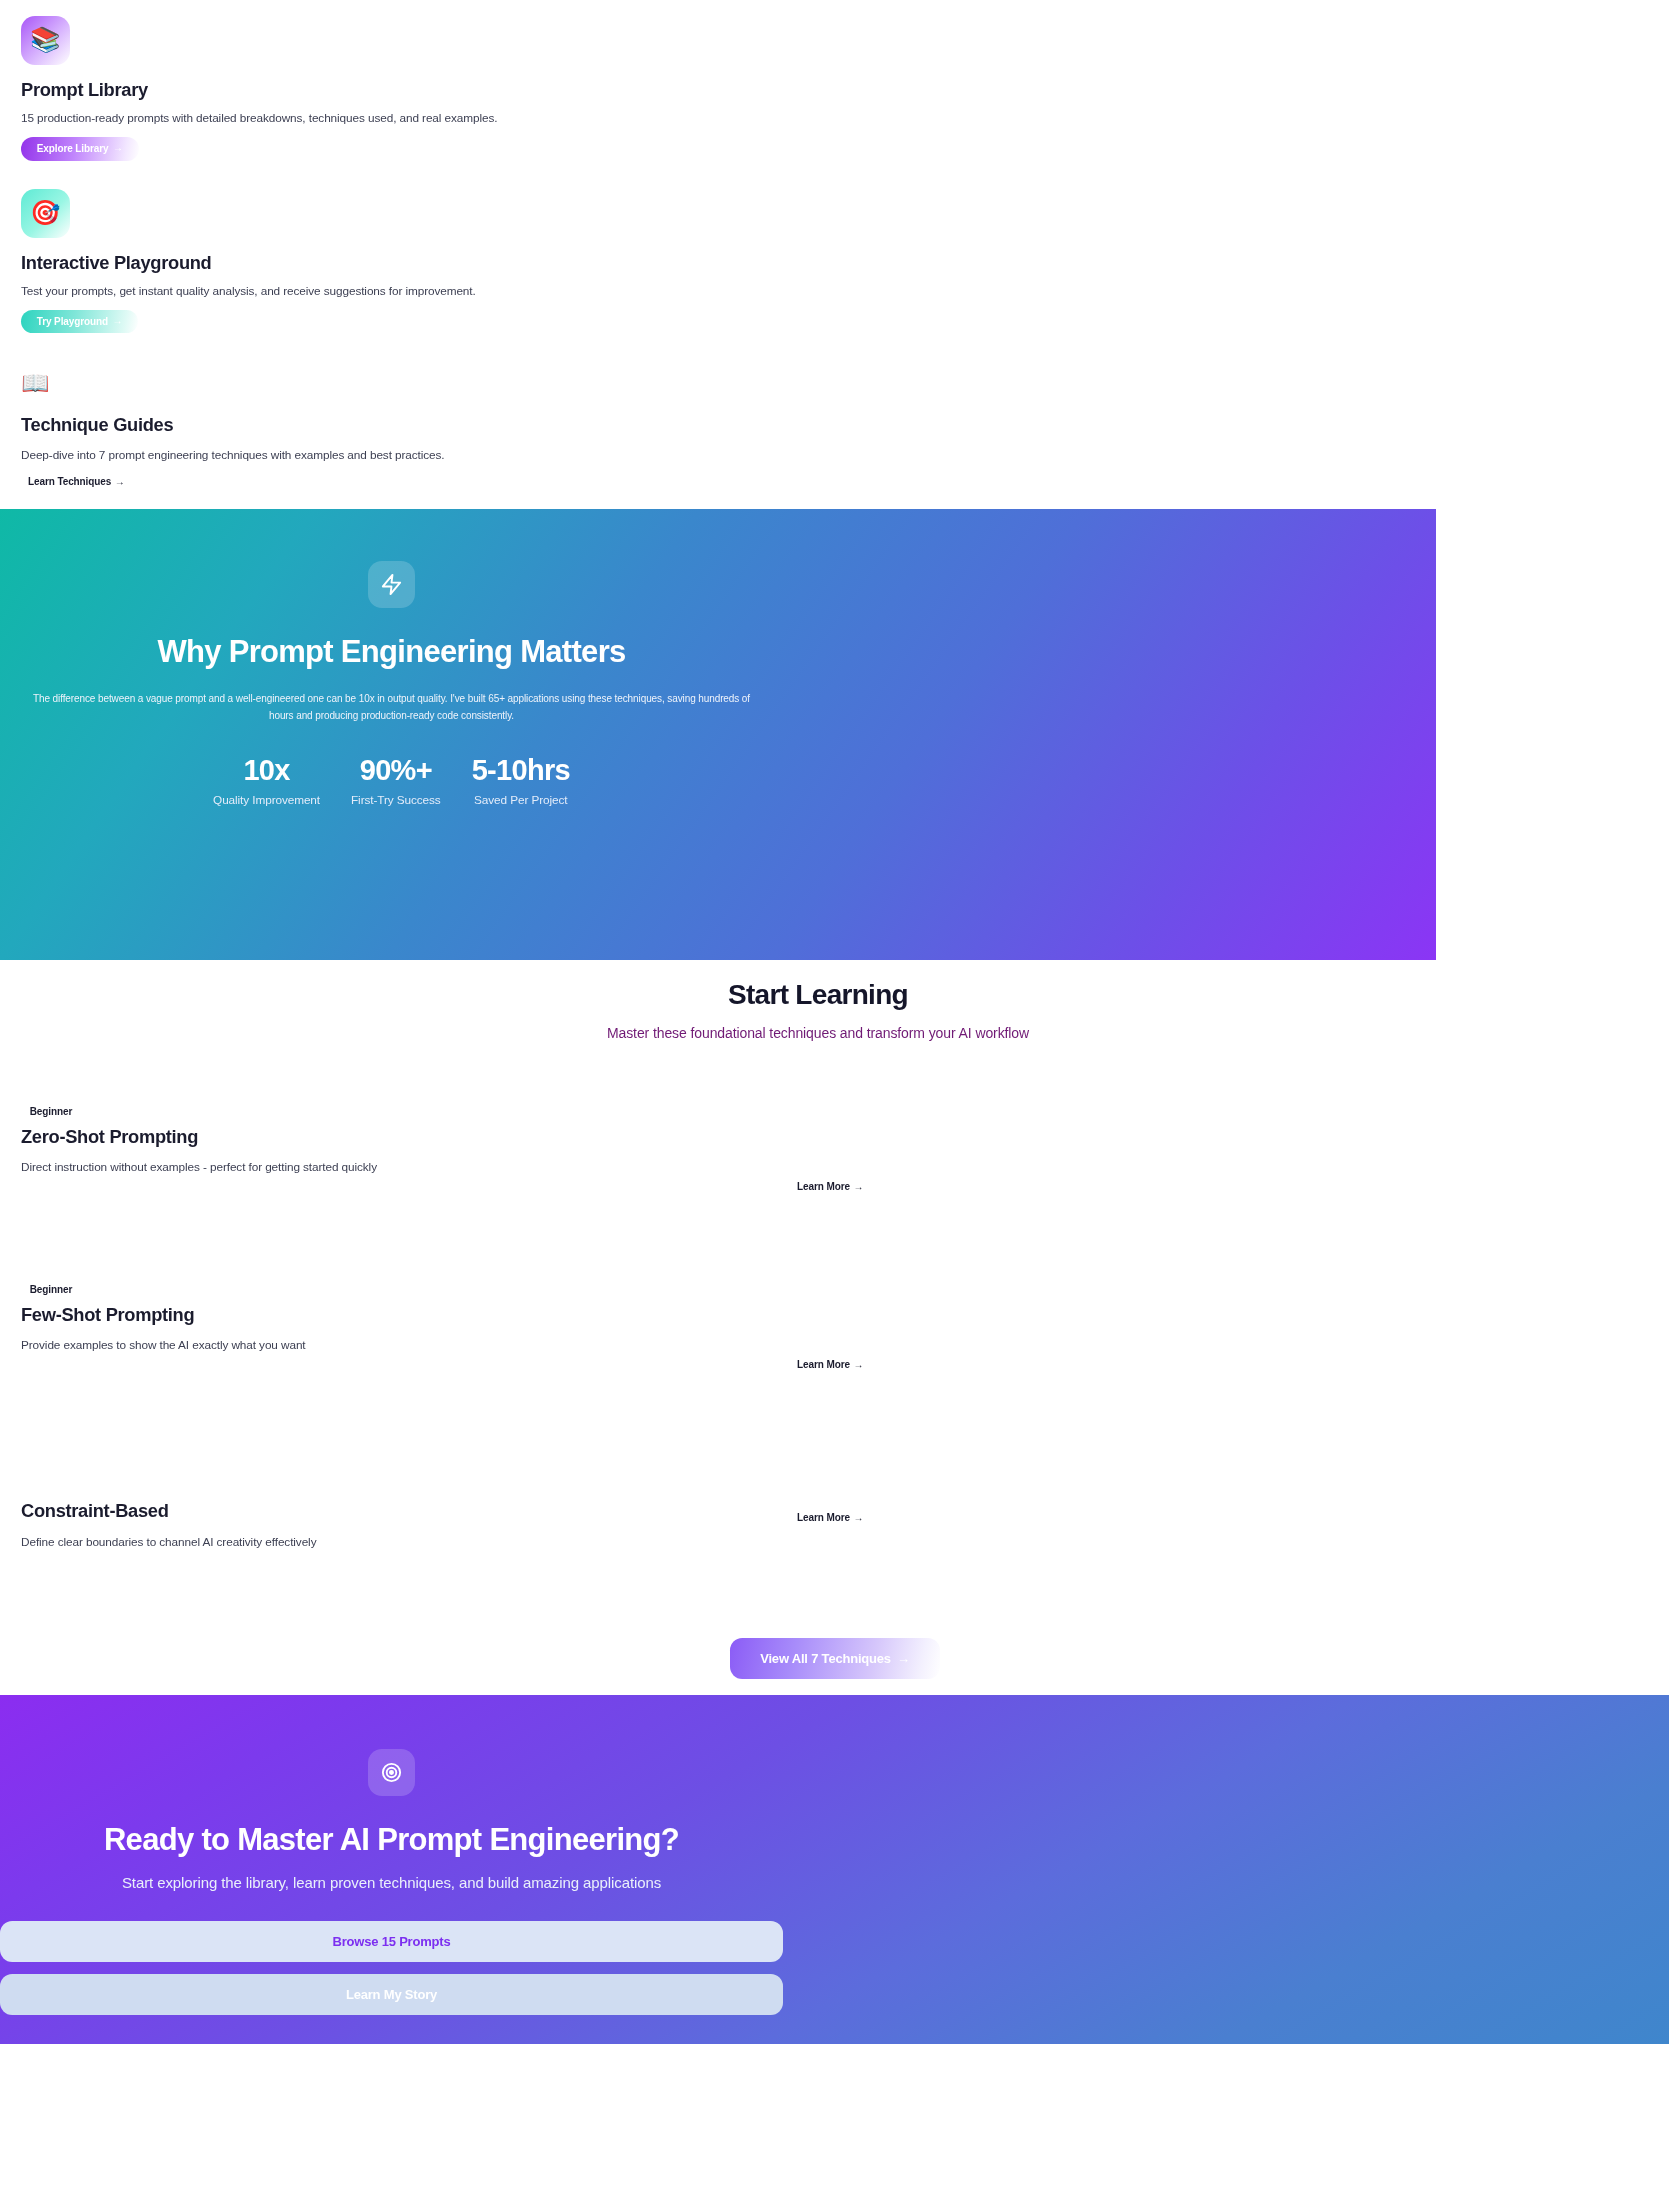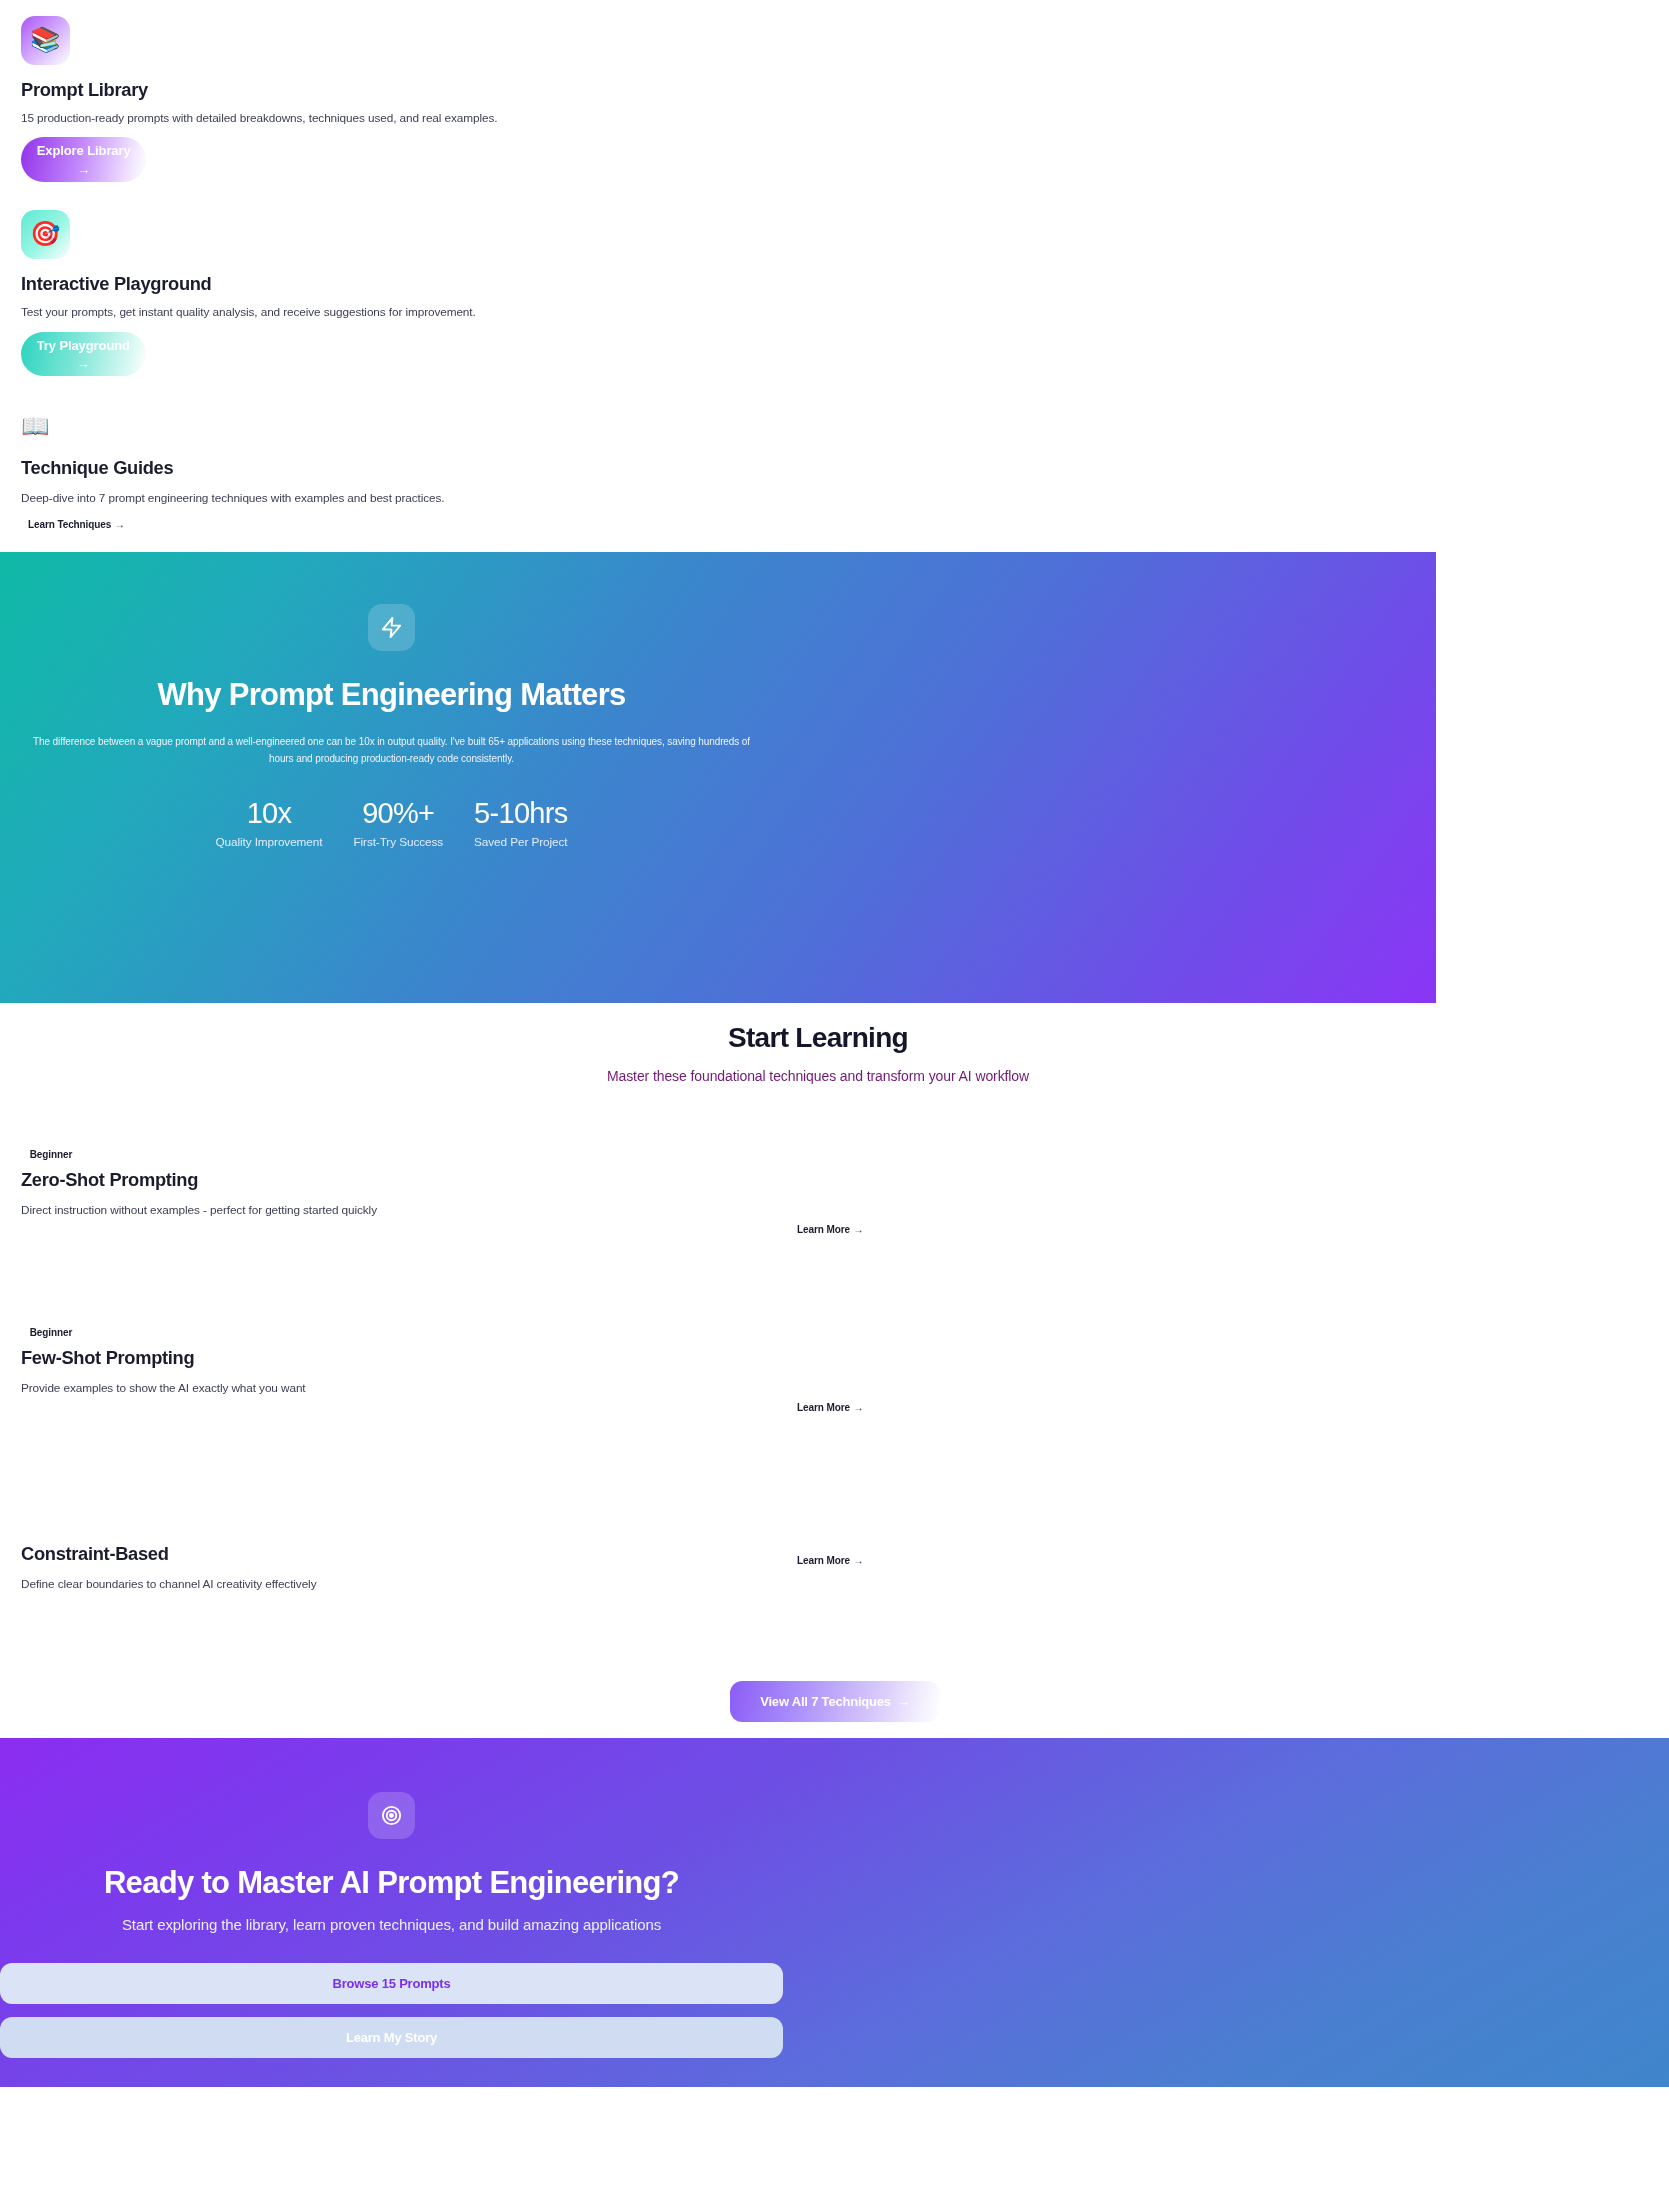--- a/index.html
+++ b/index.html
@@ -40,27 +40,26 @@
     font-size: 11.8px;
     color: #3c3f52;
     letter-spacing: -0.1px;
   }
   .pill-btn {
     display: inline-flex;
     gap: 4.4px;
     border: none;
     border-radius: 873px;
     padding: 6.1px 15.7px;
-    font-size: 13px;
+    font-size: 10px;
     font-weight: 700;
     color: #ffffff;
     letter-spacing: -0.1px;
     cursor: pointer;
     white-space: nowrap;
-    flex-direction: column;
   }
   .pill-purple { background: linear-gradient(100deg,#9333ea 0%,#c084fc 45%,#f3e8ff 88%,#ffffff 100%); }
   .pill-teal   { background: linear-gradient(100deg,#2dd4bf 0%,#7fe6d8 45%,#dffaf5 88%,#ffffff 100%); }
   .text-link {
     background: none; border: none; cursor: pointer;
     font-size: 10px; font-weight: 700; color: #1b1c2e;
     display: inline-flex; align-items: center; gap: 3.5px;
     letter-spacing: -0.1px;
     padding: 0;
   }
@@ -104,21 +103,21 @@
     text-align: center;
   }
   .why-stats {
     margin-top: 30px;
     display: flex;
     justify-content: center;
     gap: 31px;
   }
   .stat { text-align: center; }
   .stat-value {
-    font-size: 29px; font-weight: 400; color: #ffffff;
+    font-size: 29px; font-weight: 700; color: #ffffff;
     letter-spacing: -0.7px;
   }
   .stat-label {
     margin-top: 5.2px;
     font-size: 11.8px;
     color: #e3ecfa;
     letter-spacing: -0.1px;
   }
 
   

